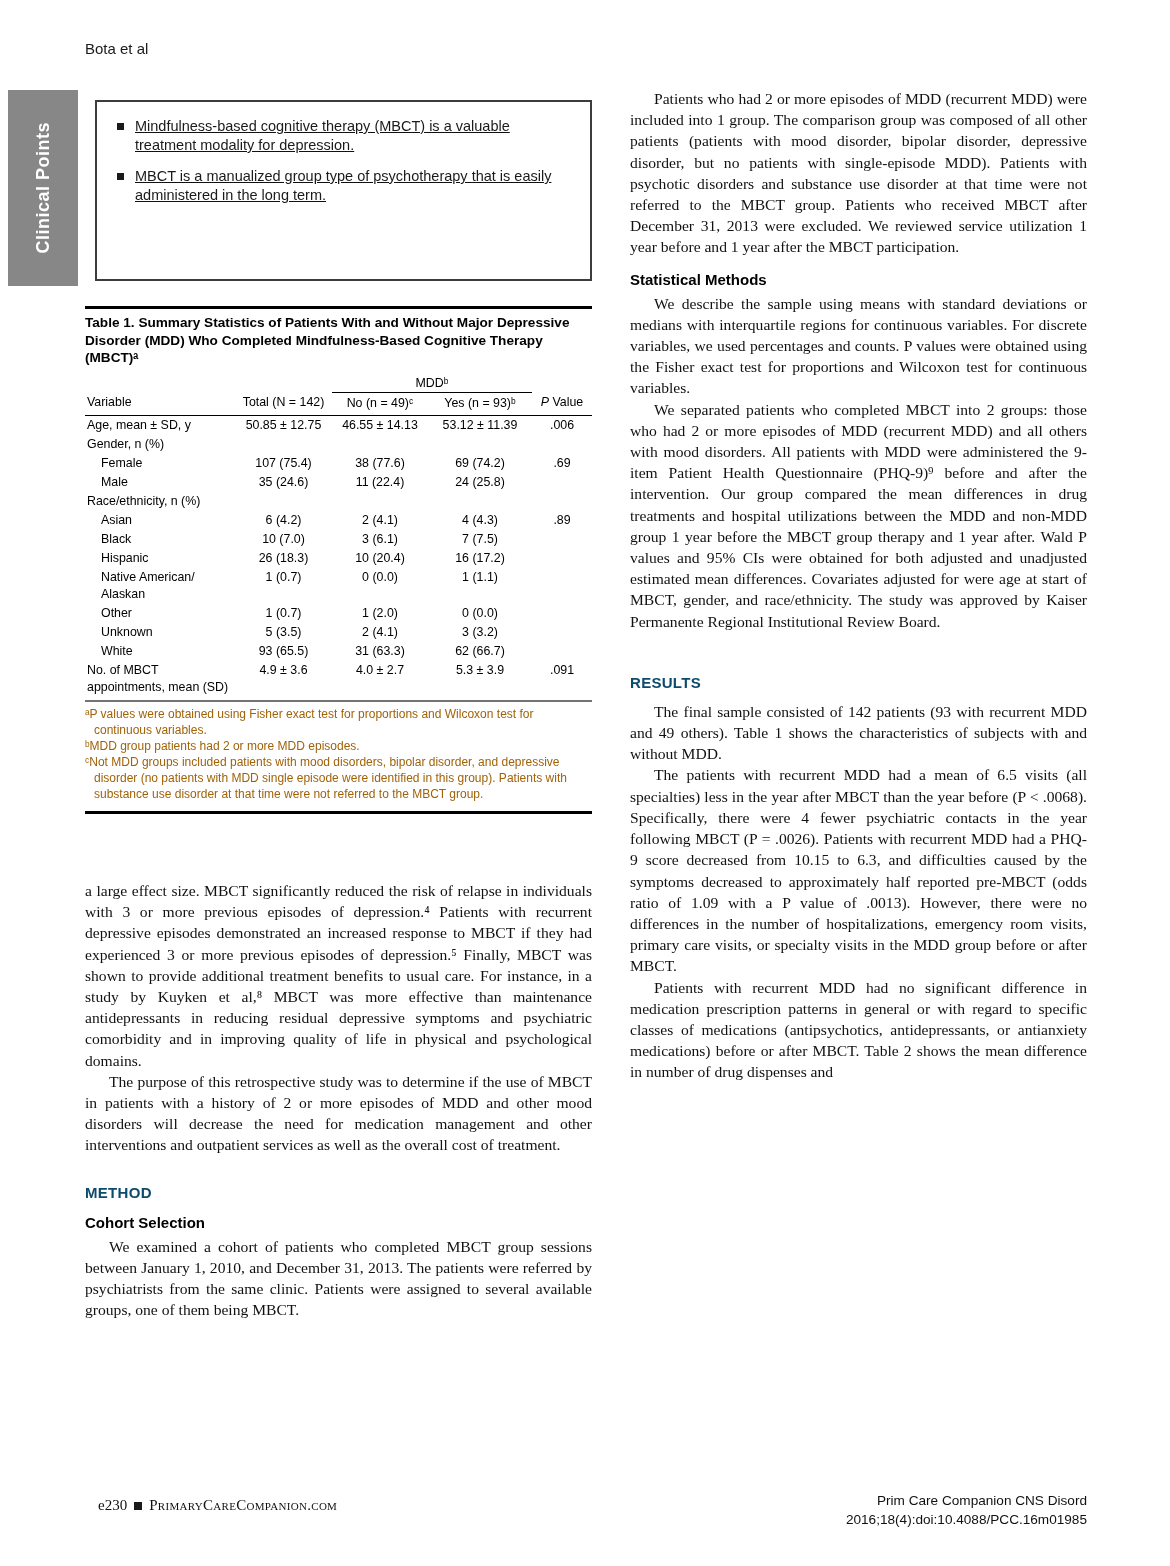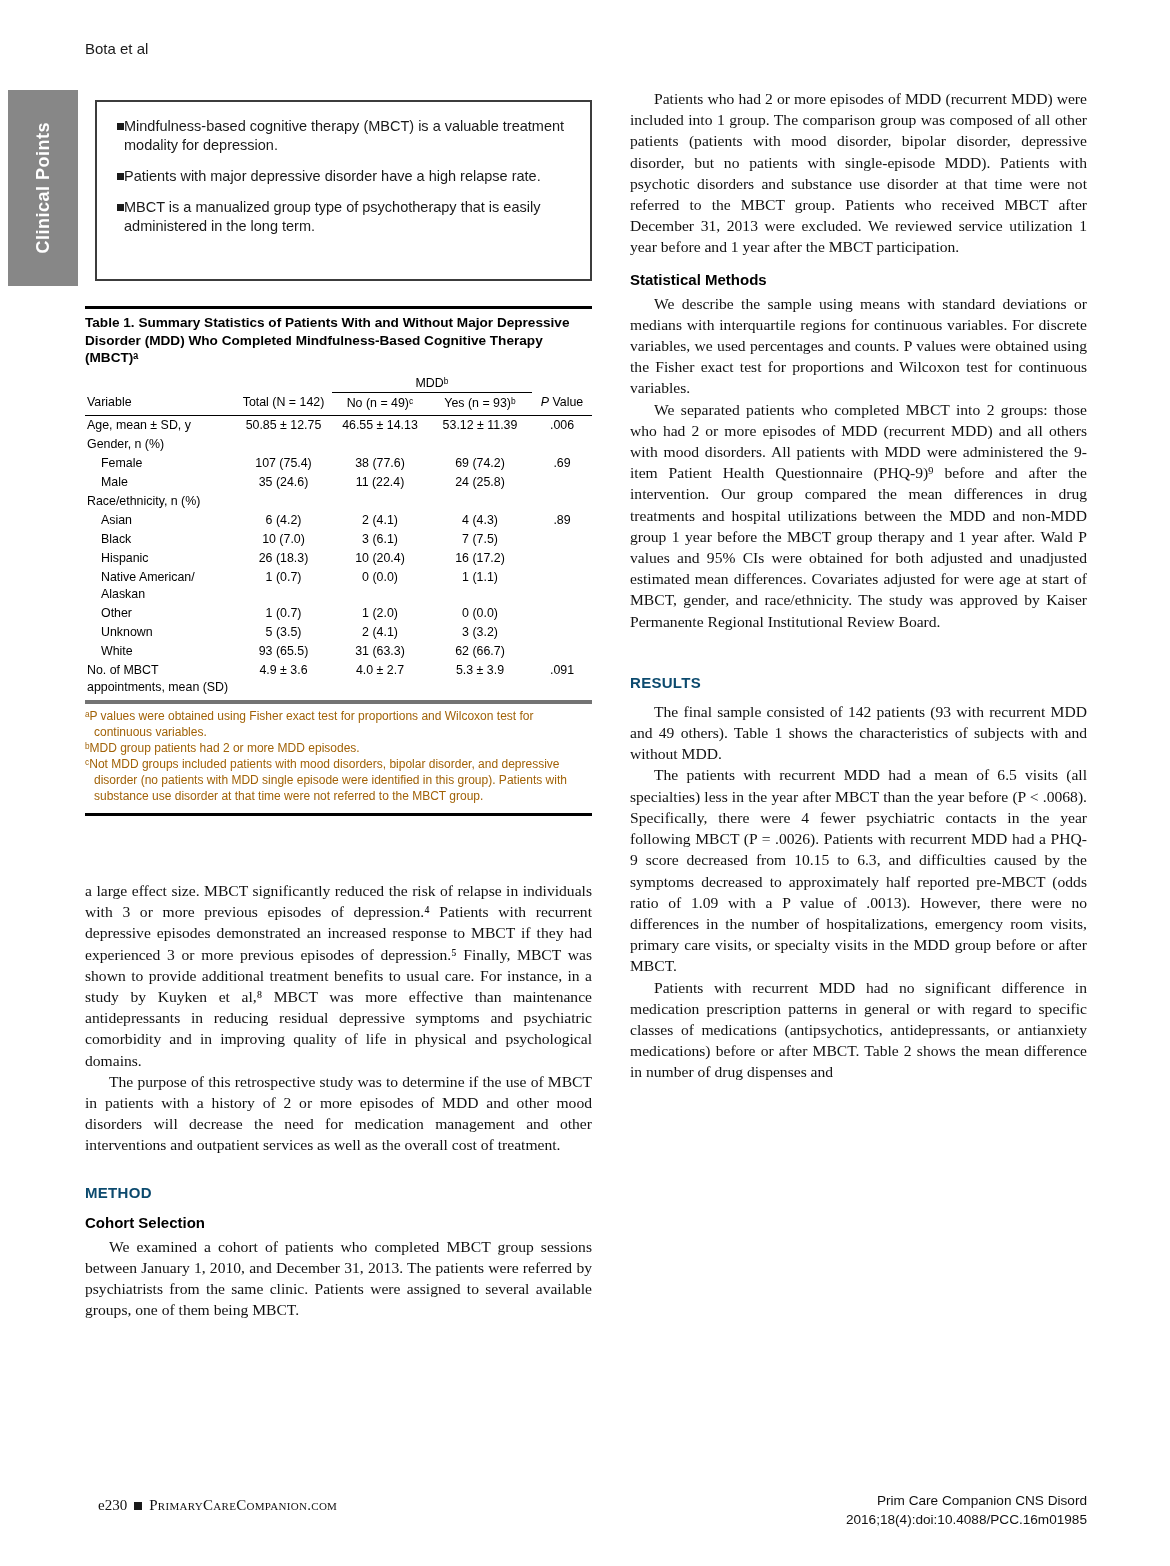--- a/index.html
+++ b/index.html
@@ -26,21 +26,21 @@
     writing-mode:vertical-rl; transform:rotate(180deg);
     color:#ffffff; font-family:"Liberation Sans","DejaVu Sans",sans-serif;
     font-weight:bold; font-size:18px; letter-spacing:0.5px; white-space:nowrap;
   }
 
   .clinical-box {
     position:absolute; left:95px; top:100px; width:497px; height:181px;
     border:2px solid #3c3c3c; background:#fff;
     padding:15px 22px 10px 20px;
   }
-  .cp-item { display:flex; margin-bottom:12px; }
+  .cp-item { display:flex; gap:11px; margin-bottom:12px;text-decoration:underline; }
   .cp-bullet { flex:0 0 auto; width:7px; height:7px; background:#1a1a1a; margin-top:6px; }
   .cp-text {
     font-family:"Liberation Sans","DejaVu Sans",sans-serif;
     font-size:14.5px; line-height:19px; color:#1a1a1a;
   }
 
   .table-block {
     position:absolute; left:85px; top:306px; width:507px;
     border-top:3px solid #000; border-bottom:3px solid #000;
     font-family:"Liberation Sans","DejaVu Sans",sans-serif;
@@ -50,21 +50,21 @@
     margin:5px 0 7px 0; color:#000;
   }
   table.t1 { width:100%; border-collapse:collapse; font-size:12.4px; line-height:17px; color:#000; }
   table.t1 th, table.t1 td { font-weight:normal; vertical-align:top; padding:1px 2px; }
   .al { text-align:left; }
   .ac { text-align:center; }
   tr.spanner th { padding-bottom:0; }
   th.mdd-span { border-bottom:1px solid #000; text-align:center; }
   tr.cols th { border-bottom:1px solid #000; padding-bottom:3px; padding-top:2px; }
   tbody td.ind1 { padding-left:16px; }
-  tbody tr:last-child td { border-bottom:4px solid #737373; padding-bottom:4px; }
+  tbody tr:last-child td { border-bottom:2px solid #737373; padding-bottom:4px; }
   .t1-foot { padding:4px 0 9px 0; font-size:12px; line-height:16px; color:#a16207; }
   .fn { padding-left:9px; text-indent:-9px; }
 
   .col-left-text  { position:absolute; left:85px;  top:880px; width:507px; }
   .col-right      { position:absolute; left:630px; top:88px;  width:457px; }
 
   .para {
     font-size:15.6px; line-height:21.2px; text-align:justify; color:#111;
   }
   .indent { text-indent:24px; }
@@ -101,24 +101,20 @@
   <div class="running-head">Bota et al</div>
 
   <div class="side-tab">
     <span>Clinical Points</span>
   </div>
 
   <div class="clinical-box">
     <div class="cp-item">
       <span class="cp-bullet"></span>
       <span class="cp-text">Mindfulness-based cognitive therapy (MBCT) is a valuable treatment modality for depression.</span>
-    </div>
-    <div class="cp-item">
-      <span class="cp-bullet"></span>
-      <span class="cp-text">Patients with major depressive disorder have a high relapse rate.</span>
     </div>
     <div class="cp-item">
       <span class="cp-bullet"></span>
       <span class="cp-text">MBCT is a manualized group type of psychotherapy that is easily administered in the long term.</span>
     </div>
   </div>
 
   <div class="table-block">
     <div class="t1-title">Table 1. Summary Statistics of Patients With and Without Major Depressive Disorder (MDD) Who Completed Mindfulness-Based Cognitive Therapy (MBCT)ᵃ</div>
     <table class="t1">

